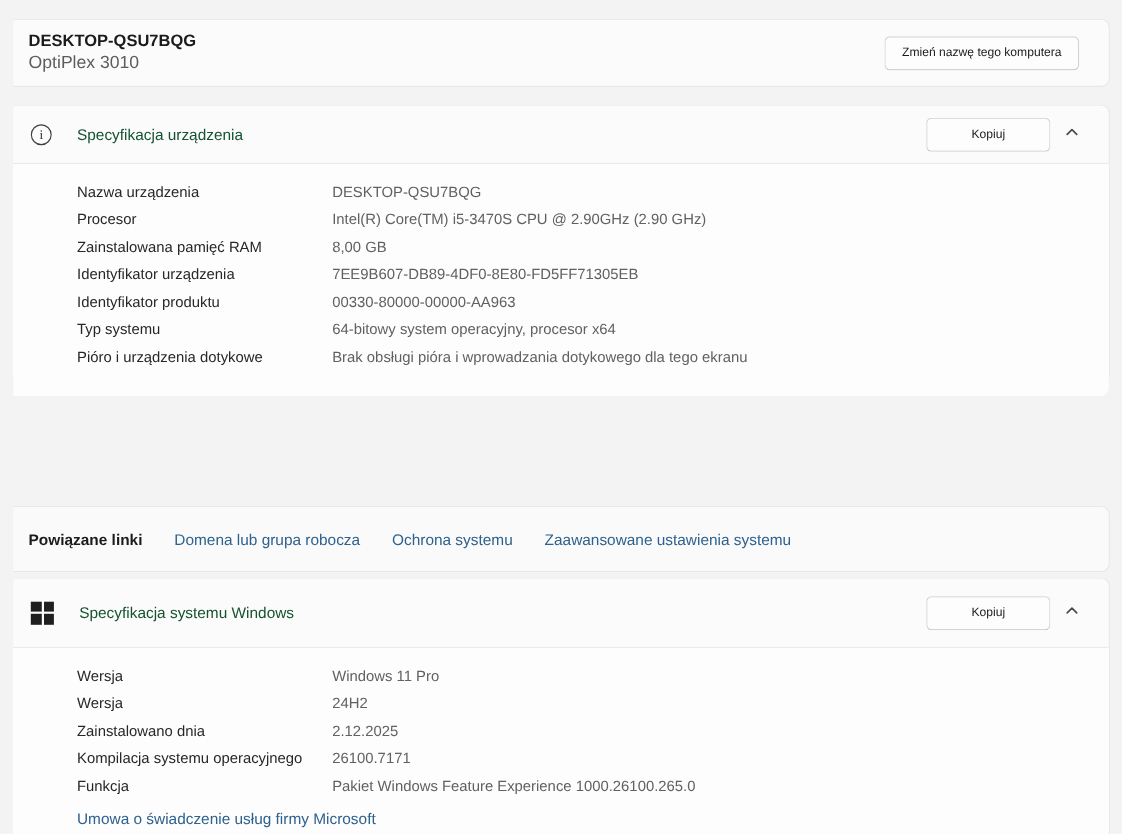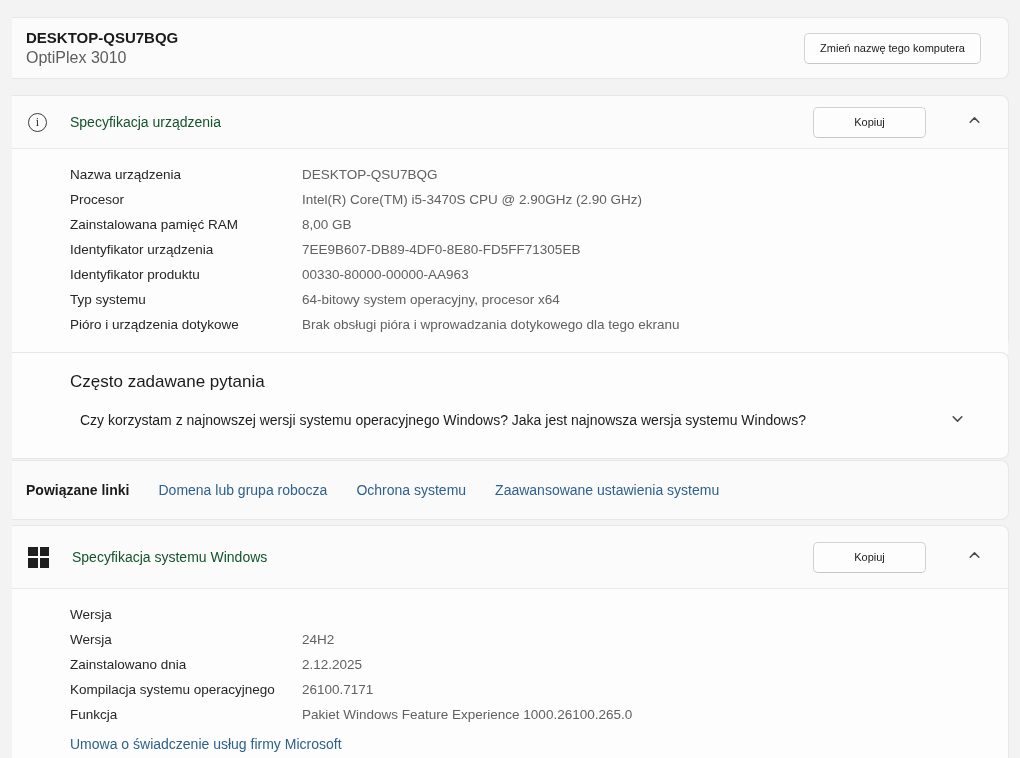--- a/index.html
+++ b/index.html
@@ -25,21 +25,21 @@
     box-sizing:border-box;height:31px;display:inline-flex;align-items:center;justify-content:center;
     padding:0 15px;background:#fdfdfd;border:1px solid #d2d2d2;border-bottom-color:#c6c6c6;
     border-radius:5px;font-size:11px;color:#1b1b1b;cursor:pointer;white-space:nowrap;
   }
   .copy-btn{min-width:113px;}
   
   .expander-header{display:flex;align-items:center;padding:0 20px 0 16px;cursor:pointer;}
   .hdr-b{height:52px;}
   .hdr-e{height:62px;}
   .section-title{margin-left:23px;font-size:14px;color:#14532d;}
-  .header-actions{margin-left:auto;display:flex;align-items:center;gap:34px;}
+  .header-actions{margin-left:auto;display:flex;align-items:center;gap:5px;}
   .chevron-btn{width:28px;height:28px;display:flex;align-items:center;justify-content:center;background:transparent;border:none;cursor:pointer;padding:0;}
   .divider{border-top:1px solid #e9e9e9;}
   .expander-content{background:#fdfdfd;border-radius:0 0 8px 0;}
   .spec-content{padding:13px 20px 0 58px;}
   .spec-row{display:grid;grid-template-columns:232px auto;height:25px;align-items:center;font-size:13.5px;}
   .spec-label{color:#272727;}
   .spec-value{color:#616161;white-space:nowrap;}
   .card-b{top:95px;height:252px;padding:0;}
   .card-b .expander-content{height:198px;}
   
@@ -118,31 +118,20 @@
         <span class="spec-label">Typ systemu</span>
         <span class="spec-value">64-bitowy system operacyjny, procesor x64</span>
       </div>
       <div class="spec-row">
         <span class="spec-label">Pióro i urządzenia dotykowe</span>
         <span class="spec-value">Brak obsługi pióra i wprowadzania dotykowego dla tego ekranu</span>
       </div>
     </div>
   </div>
 
-  <div class="card faq-card">
-    <div class="faq-title">Często zadawane pytania</div>
-    <div class="faq-row">
-      <span>Czy korzystam z najnowszej wersji systemu operacyjnego Windows? Jaka jest najnowsza wersja systemu Windows?</span>
-      <span class="chev">
-        <svg width="13" height="13" viewBox="0 0 12 12">
-            <path d="M2 4.4 L6 8.4 L10 4.4" fill="none" stroke="#4a4a4a" stroke-width="1.4" stroke-linecap="round" stroke-linejoin="round"></path>
-          </svg>
-      </span>
-    </div>
-  </div>
 
   <div class="card related-card">
     <span class="related-title">Powiązane linki</span>
     <a class="link">Domena lub grupa robocza</a>
     <a class="link">Ochrona systemu</a>
     <a class="link">Zaawansowane ustawienia systemu</a>
   </div>
 
   <div class="card card-e">
     <div class="expander-header hdr-e">
@@ -161,20 +150,21 @@
                 <path d="M2 7.6 L6 3.6 L10 7.6" fill="none" stroke="#4a4a4a" stroke-width="1.4" stroke-linecap="round" stroke-linejoin="round"></path>
               </svg>
           </span>
         </button>
       </span>
     </div>
     <div class="divider"></div>
     <div class="expander-content spec-content">
       <div class="spec-row">
         <span class="spec-label">Wersja</span>
+        <span class="spec-value">Windows 11 Pro</span>
       </div>
       <div class="spec-row">
         <span class="spec-label">Wersja</span>
         <span class="spec-value">24H2</span>
       </div>
       <div class="spec-row">
         <span class="spec-label">Zainstalowano dnia</span>
         <span class="spec-value">2.12.2025</span>
       </div>
       <div class="spec-row">

